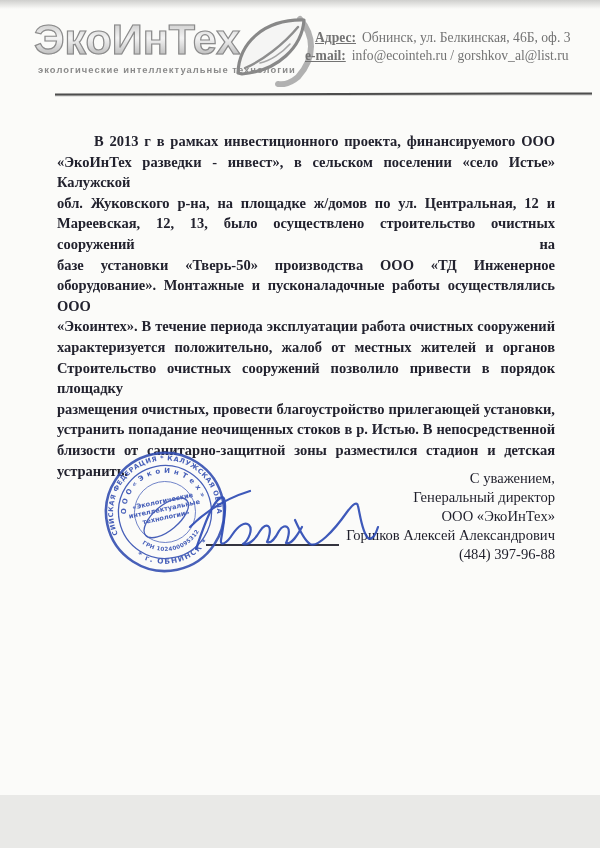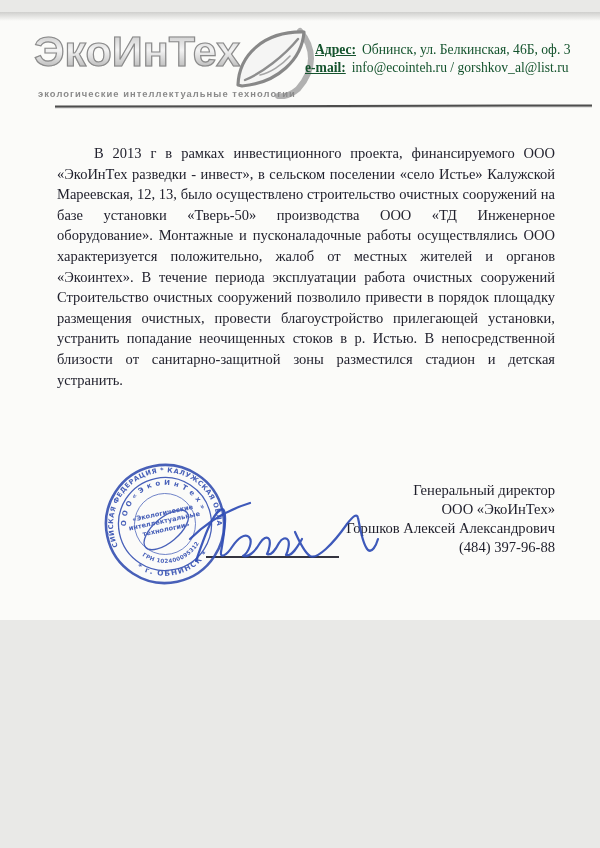--- a/index.html
+++ b/index.html
@@ -1,51 +1,51 @@
 <!DOCTYPE html>
 <html><head>
 <meta charset="utf-8">
 <style>
   html,body { margin:0; padding:0; background:#e9e9e7; }
   .paper {
-    position:relative; width:600px; height:608px; margin:12px auto;
+    position:relative; width:600px; height:795px; margin:0 auto;
     background:#fbfbf9; overflow:hidden;
     font-family:"Liberation Serif", serif; color:#20202c;
   }
   .top-shade { position:absolute; left:0; top:0; width:600px; height:9px;
     background:linear-gradient(180deg,#cfcfcd 0%, rgba(255,255,255,0) 100%); }
 
   
   .logo-block { position:absolute; left:34px; top:16px; width:290px; height:74px; }
   .logo-text {
     font-family:"Liberation Sans", sans-serif; font-weight:bold; font-size:43px;
     line-height:46px; letter-spacing:0px;
     background:linear-gradient(180deg,#bdbdbd 0%,#f3f3f3 48%,#a8a8a8 100%);
     -webkit-background-clip:text; background-clip:text; color:transparent;
     -webkit-text-stroke:1.2px #8b8b8b;
   }
   .logo-leaf { position:absolute; left:196px; top:-5px; }
   .logo-tagline {
-    position:absolute; left:4px; top:60px; width:260px;
+    position:absolute; left:4px; top:48px; width:260px;
     font-family:"Liberation Sans", sans-serif; font-weight:bold; font-size:9.4px;
     letter-spacing:1.05px; color:#8a8a8a; white-space:nowrap;
   }
   .contact { position:absolute; left:303px; top:29px; width:290px;
-    font-size:13.6px; line-height:17.5px; color:#14532d; }
+    font-size:13.6px; line-height:17.5px; color:#737373; }
   .cline1 { padding-left:12px; }
   .cline2 { padding-left:34px; }
   .cline3 { padding-left:2px; }
   .clabel { font-weight:bold; text-decoration:underline; margin-right:6px; }
   .header-rule { position:absolute; left:55px; top:93px; width:537px; height:2px;
     background:#4d4d4d; box-shadow:0 1px 0 rgba(120,120,120,.35); transform:rotate(-0.12deg); }
 
   
   .body-par { position:absolute; left:57px; top:131px; width:498px;
     font-size:14.5px; line-height:20.6px; color:#22222e; }
-  .bline { text-align:justify; text-align-last:justify; white-space:normal; }
+  .bline { text-align:justify; text-align-last:justify; white-space:normal;font-weight:bold; }
   .bline.first { text-indent:37px; }
   .bline.last { text-align-last:left; }
 
   
   .signoff { position:absolute; left:290px; top:469px; width:265px;
     text-align:right; font-size:14.6px; line-height:18.9px; color:#1e1e2a; }
   .signature-rule { position:absolute; left:206px; top:544px; width:133px; height:1.6px;
     background:#34343f; }
 
   .stamp { position:absolute; left:95px; top:442px; width:140px; height:140px;
@@ -83,33 +83,35 @@
     <div class="cline3">
       <span class="clabel">e-mail:</span><span>info@ecointeh.ru / gorshkov_al@list.ru</span>
     </div>
   </div>
 
   <div class="header-rule"></div>
 
   <div class="body-par">
     <div class="bline first">В 2013 г в рамках инвестиционного проекта, финансируемого ООО</div>
     <div class="bline">«ЭкоИнТех разведки - инвест», в сельском поселении «село Истье» Калужской</div>
+    <div class="bline">обл. Жуковского р-на, на площадке ж/домов по ул. Центральная, 12 и</div>
     <div class="bline">Мареевская, 12, 13, было осуществлено строительство очистных сооружений на</div>
     <div class="bline">базе установки «Тверь-50» производства ООО «ТД Инженерное</div>
     <div class="bline">оборудование». Монтажные и пусконаладочные работы осуществлялись ООО</div>
+    <div class="bline">«Экоинтех». В течение периода эксплуатации работа очистных сооружений</div>
     <div class="bline">характеризуется положительно, жалоб от местных жителей и органов</div>
-    <div class="bline">«Экоинтех». В течение периода эксплуатации работа очистных сооружений</div>
     <div class="bline">Строительство очистных сооружений позволило привести в порядок площадку</div>
     <div class="bline">размещения очистных, провести благоустройство прилегающей установки,</div>
     <div class="bline">устранить попадание неочищенных стоков в р. Истью. В непосредственной</div>
     <div class="bline">близости от санитарно-защитной зоны разместился стадион и детская</div>
     <div class="bline last">устранить.</div>
   </div>
 
   <div class="signoff">
+    <div>С уважением,</div>
     <div>Генеральный директор</div>
     <div>ООО «ЭкоИнТех»</div>
     <div>Горшков Алексей Александрович</div>
     <div>(484) 397-96-88</div>
   </div>
   <div class="signature-rule"></div>
 
   <svg class="stamp" width="140" height="140" viewBox="-70 -70 140 140" fill="none">
     <defs>
       <path id="arcOuterTop" d="M -50.7 11.9 A 52 52 0 1 1 50.7 11.9"></path>

